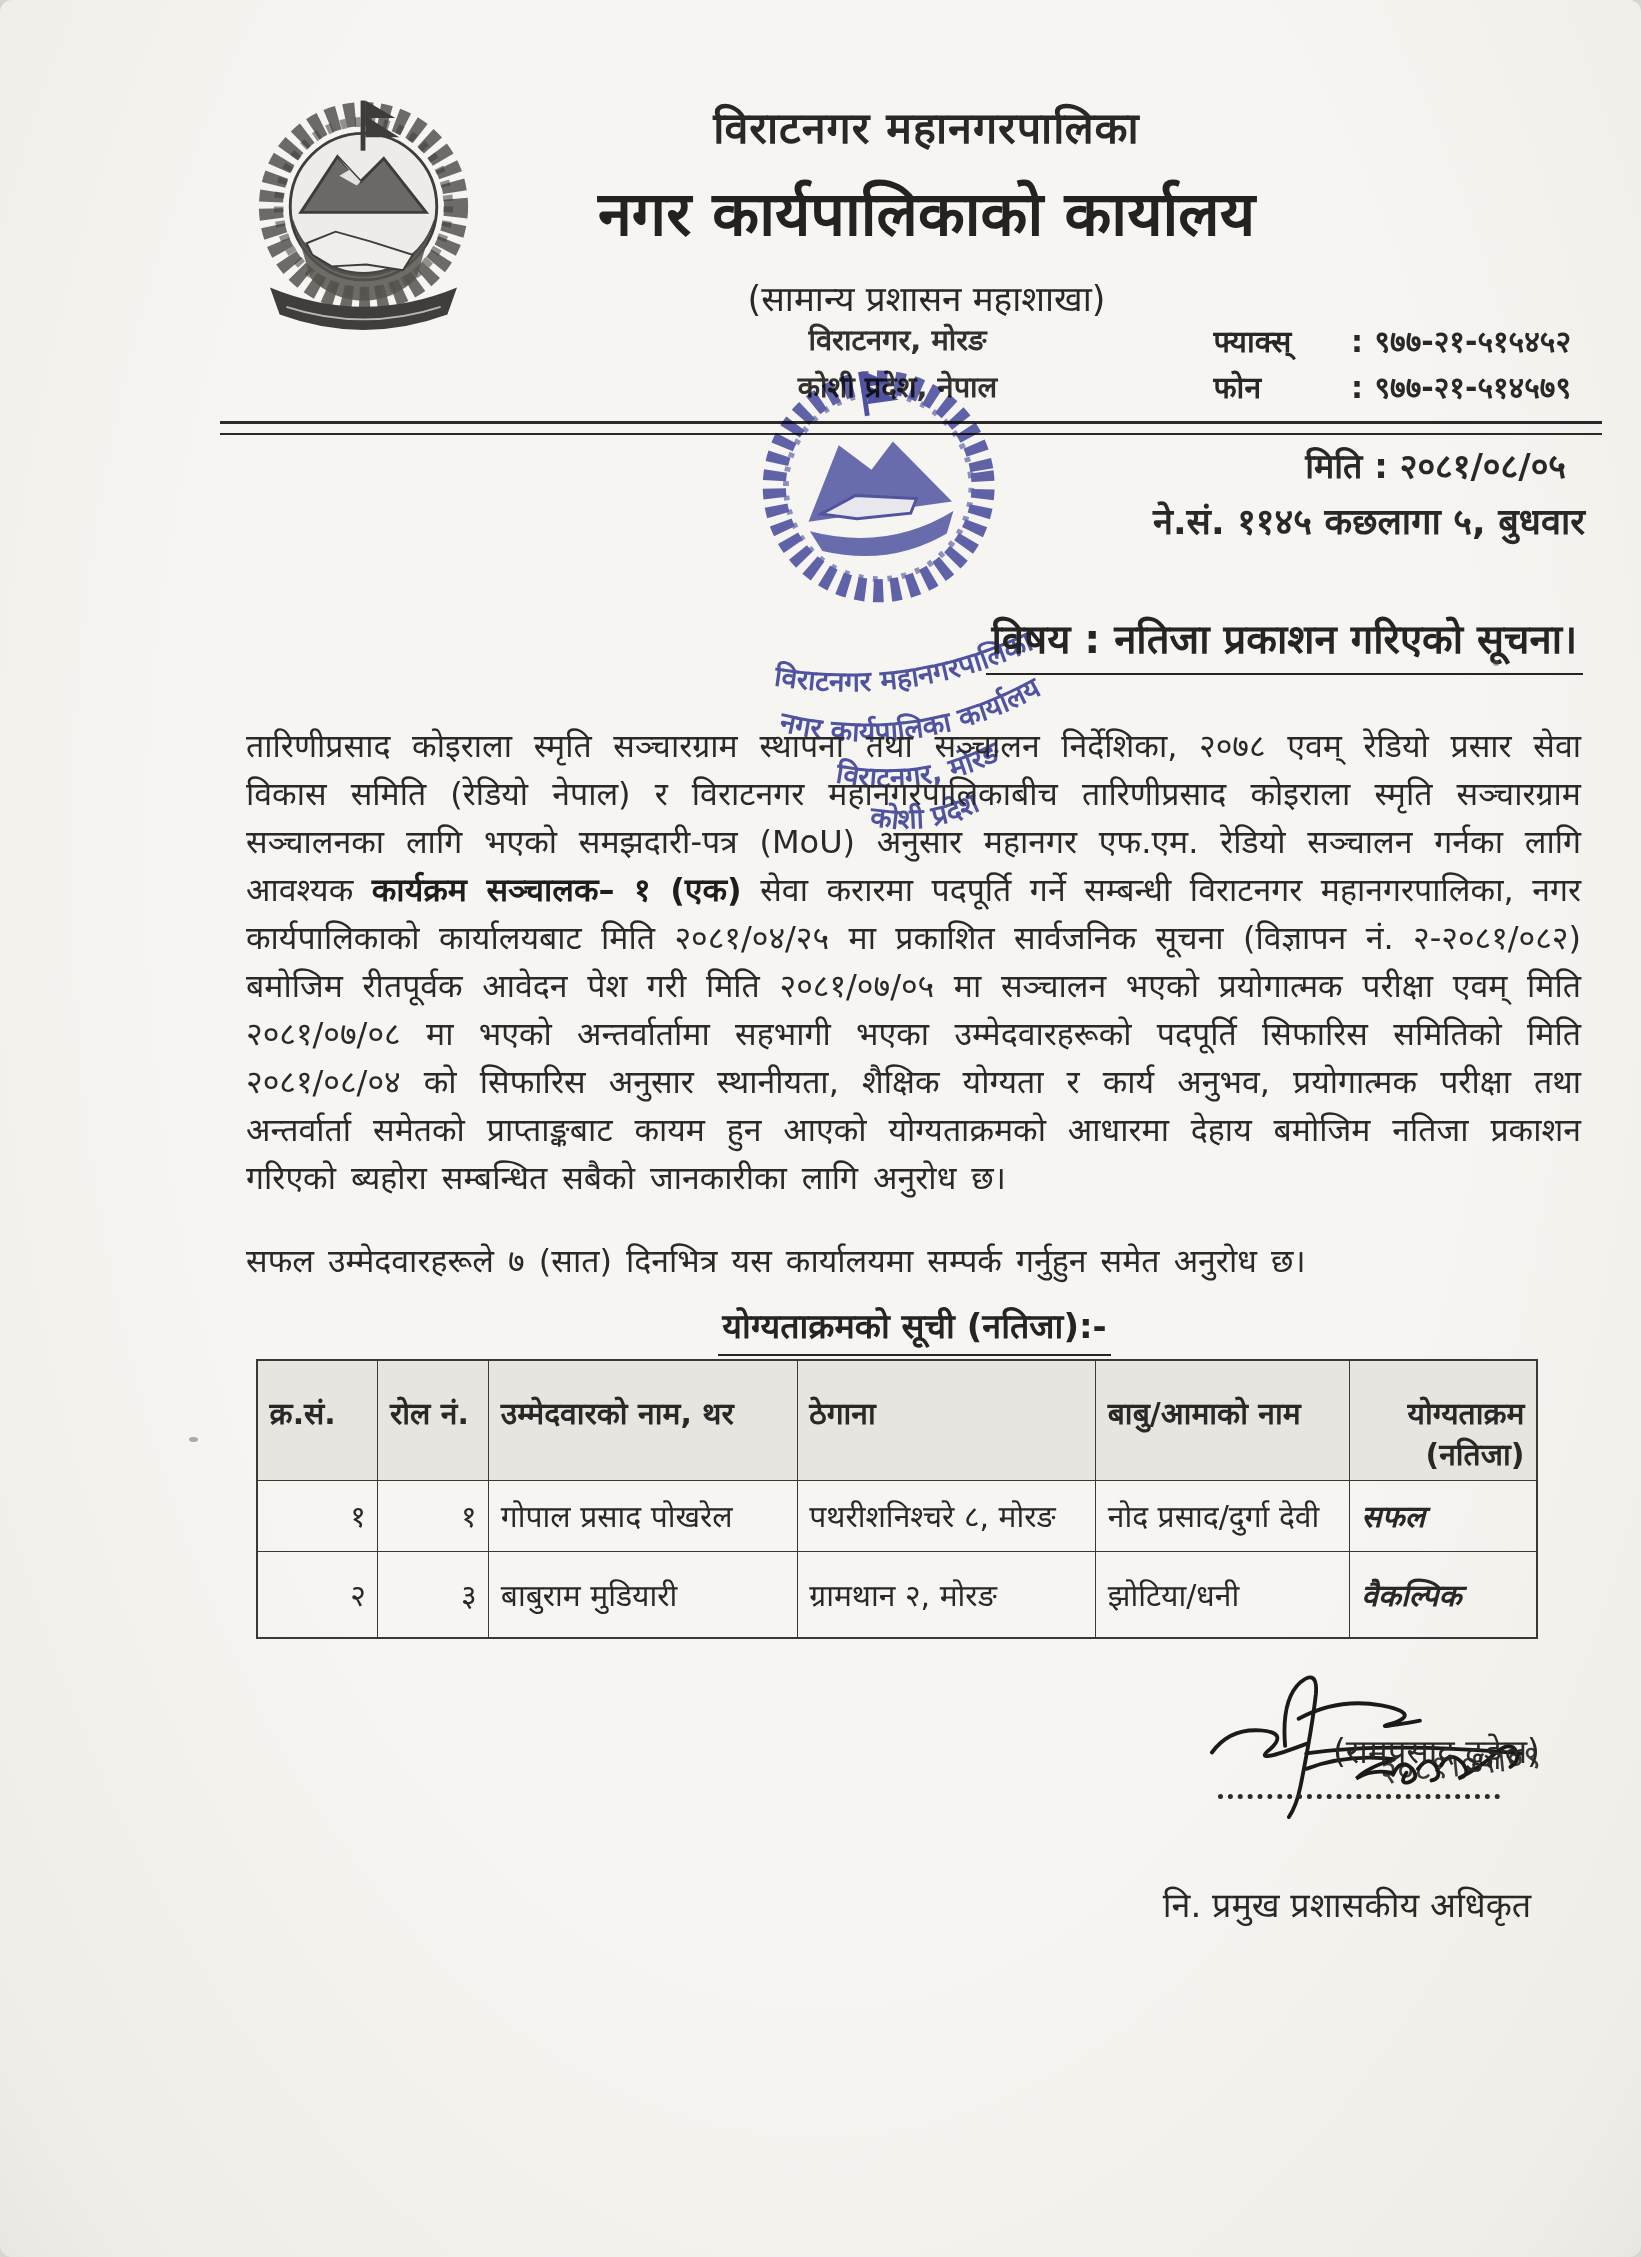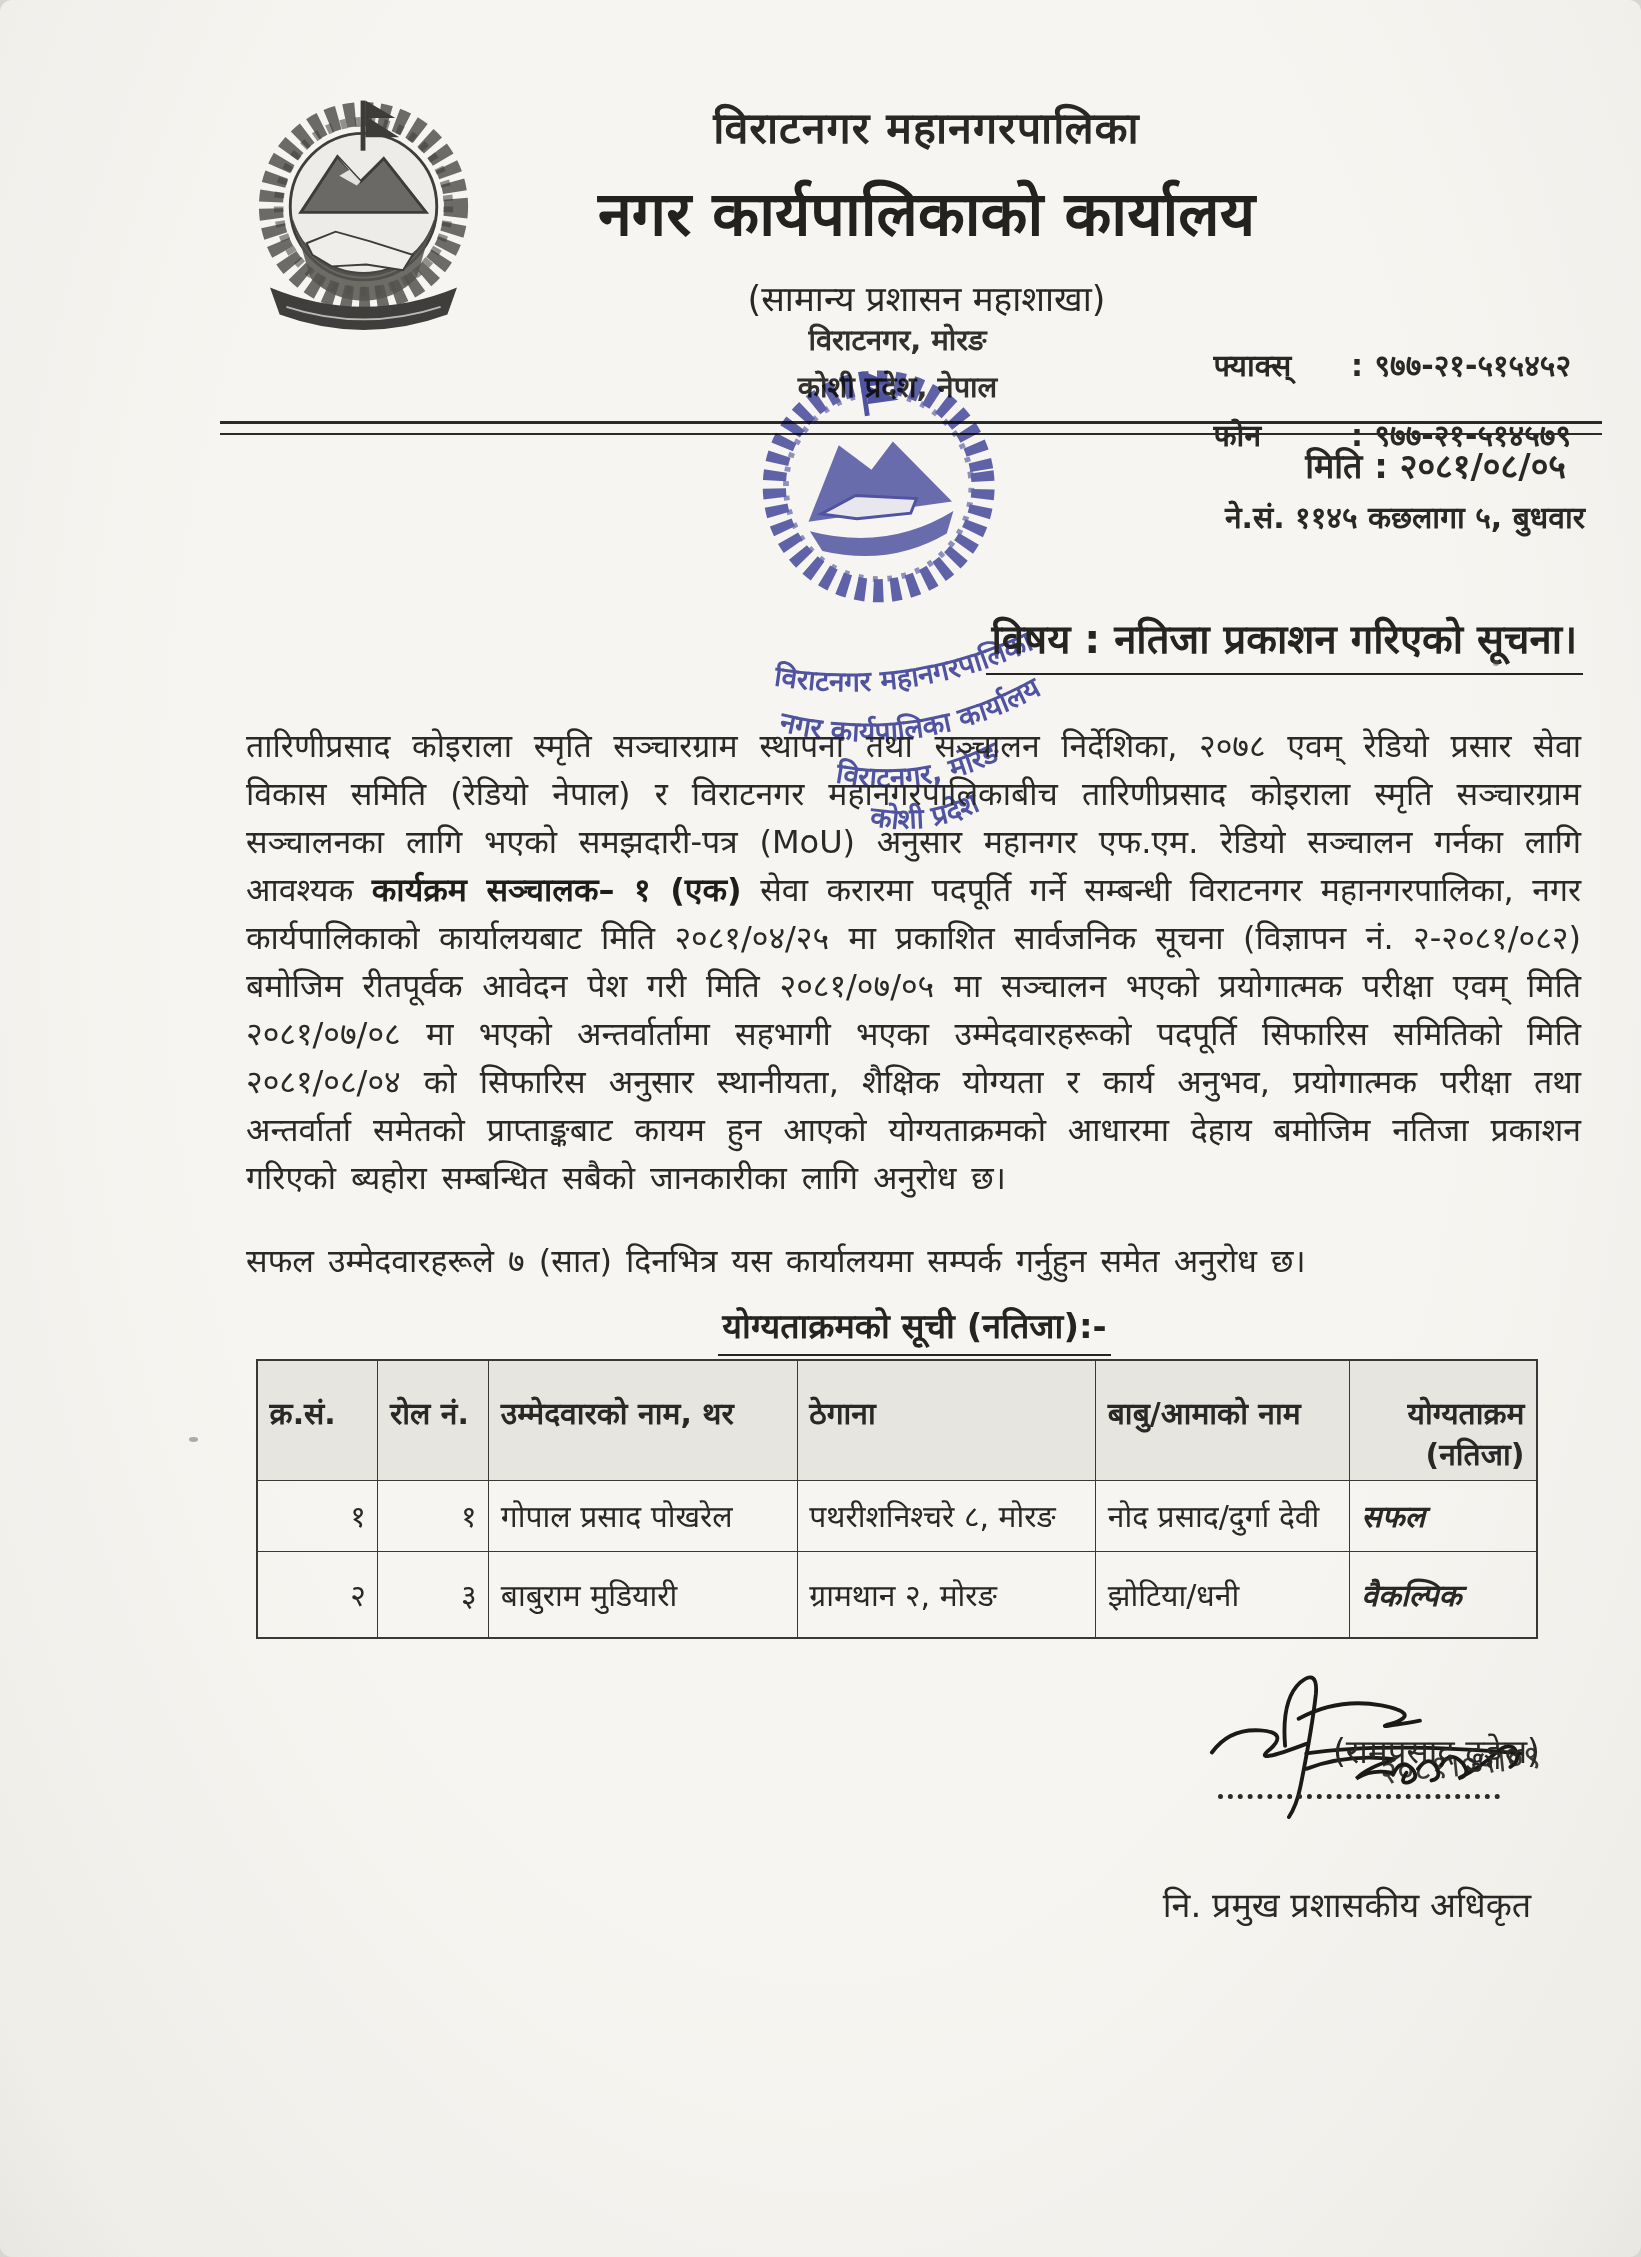--- a/index.html
+++ b/index.html
@@ -10,26 +10,26 @@
     color:#262422;overflow:hidden;border-radius:12px;
   }
   
   .logo{position:absolute;left:243px;top:89px;width:241px;height:241px;}
   .title-block{position:absolute;left:415px;top:97px;width:1023px;text-align:center;}
   .org-name{font-size:43px;font-weight:600;letter-spacing:1px;color:#2a2826;}
   .office-name{font-size:61px;font-weight:700;margin-top:13.5px;color:#242220;}
   .dept-name{font-size:35px;font-weight:500;margin-top:21px;color:#2a2826;}
   .address-block{position:absolute;left:666px;top:317px;width:463px;text-align:center;line-height:47px;font-size:29px;font-weight:600;color:#33312e;}
   .contact-block{position:absolute;right:70px;top:319px;font-size:30px;font-weight:600;color:#2a2826;line-height:46px;}
-  .contact-row{display:flex;margin-top:24px;}
+  .contact-row{display:flex;}
   .contact-label{width:126px;}
   .contact-colon{width:35px;text-align:center;}
   .double-rule{position:absolute;left:220px;right:39px;top:421px;height:8.7px;border-top:3.9px solid #2c2a28;border-bottom:2.9px solid #2c2a28;}
   .date-line{position:absolute;right:75px;top:442px;font-size:34px;font-weight:600;color:#2a2826;}
-  .sambat-line{position:absolute;right:56px;top:496px;font-size:30px;font-weight:600;color:#2a2826;}
+  .sambat-line{position:absolute;right:56px;top:496px;font-size:36px;font-weight:600;color:#2a2826;}
   
   .stamp{position:absolute;left:707px;top:321px;width:377px;height:570px;transform:rotate(-8deg);opacity:.88;mix-blend-mode:multiply;pointer-events:none;}
   
   .subject-wrap{position:absolute;left:246px;right:58px;top:610px;text-align:right;}
   .subject{display:inline-block;font-size:40px;font-weight:700;border-bottom:2.9px solid #262422;padding:0 5.8px 7.7px 5.8px;}
   .body-para{position:absolute;left:246px;right:60px;top:722px;font-size:32px;line-height:48px;text-align:justify;word-spacing:4.8px;color:#2b2927;}
   .body-para b{font-weight:700;color:#1f1d1b;}
   .body-para2{position:absolute;left:246px;right:60px;top:1238px;font-size:32px;color:#2b2927;word-spacing:3.9px;}
   
   .table-title-wrap{position:absolute;left:246px;right:58px;top:1302px;text-align:center;}

